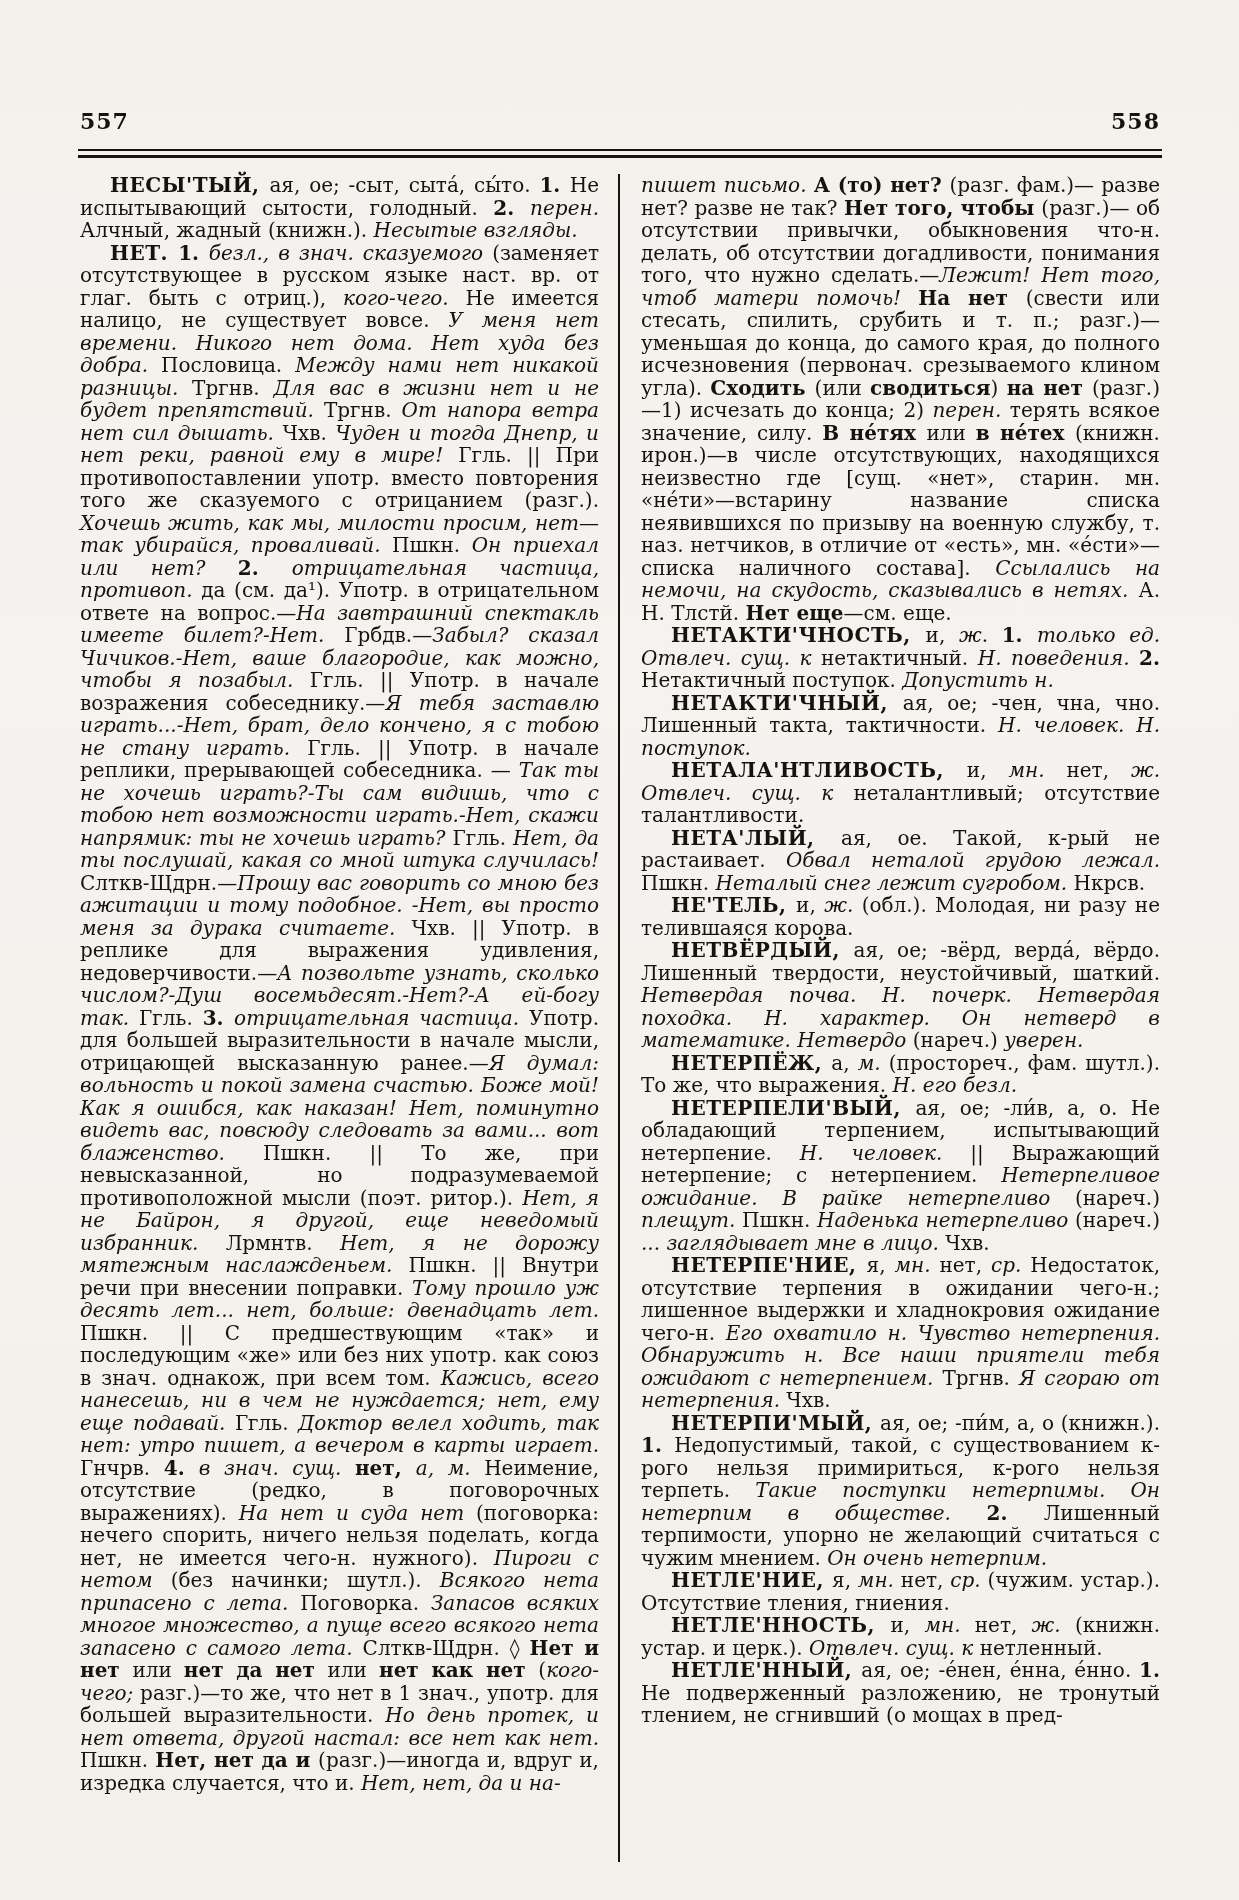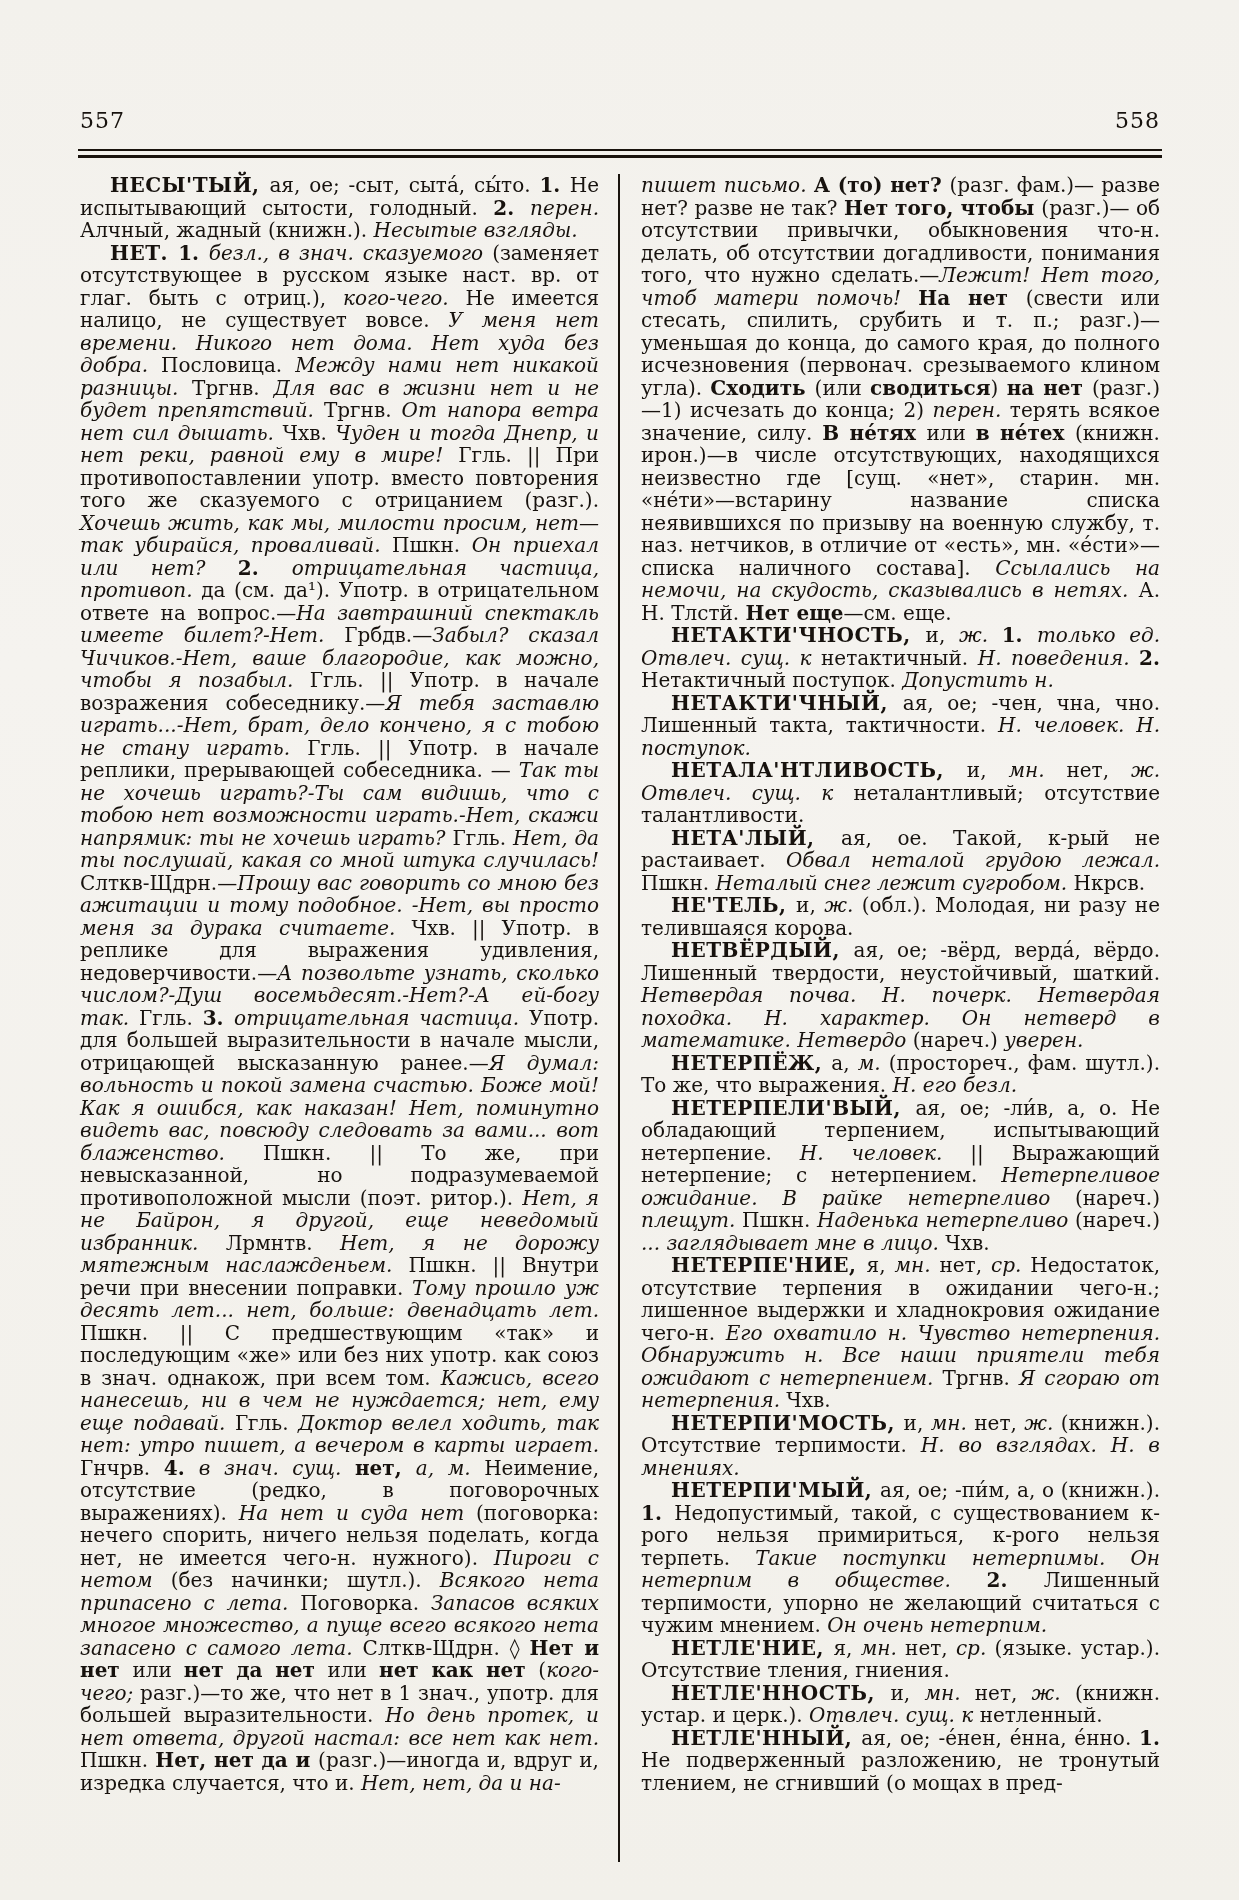--- a/index.html
+++ b/index.html
@@ -5,21 +5,21 @@
   html,body{margin:0;padding:0;}
   body{background:#e9e7e2;font-family:"DejaVu Serif","Liberation Serif",serif;}
   .page{
     position:relative;width:1239px;height:1900px;margin:0 auto;
     background:linear-gradient(180deg,#f3f1ec 0%,#f5f3ef 35%,#f2f0ea 100%);
     color:#17120e;overflow:hidden;
   }
   .header{
     position:absolute;top:108px;left:80px;width:1080px;
     display:flex;justify-content:space-between;align-items:center;
-    font-weight:normal;
+    font-weight:bold;
   }
   .pagenum{font-size:22px;letter-spacing:1px;}
   .running-head{font-size:21px;letter-spacing:3px;white-space:nowrap;}
   .double-rule{
     position:absolute;top:149px;left:78px;width:1084px;height:4px;
     border-top:2px solid #1a140e;border-bottom:3px solid #1a140e;
   }
   .columns{
     position:absolute;top:174px;left:80px;width:1080px;
     display:flex;gap:42px;
@@ -56,21 +56,20 @@
         <p class="para noindent"><span class="seg-i">пишет письмо. </span><span class="seg-b">А (то) нет? </span><span>(разг. фам.)— разве нет? разве не так? </span><span class="seg-b">Нет того, чтобы </span><span>(разг.)— об отсутствии привычки, обыкновения что-н. делать, об отсутствии догадливости, понимания того, что нужно сделать.—</span><span class="seg-i">Лежит! Нет того, чтоб матери помочь! </span><span class="seg-b">На нет </span><span>(свести или стесать, спилить, срубить и т. п.; разг.)— уменьшая до конца, до самого края, до полного исчезновения (первонач. срезываемого клином угла). </span><span class="seg-b">Сходить </span><span>(или </span><span class="seg-b">сводиться</span><span>) </span><span class="seg-b">на нет </span><span>(разг.)—1) исчезать до конца; 2) </span><span class="seg-i">перен. </span><span>терять всякое значение, силу. </span><span class="seg-b">В не́тях </span><span>или </span><span class="seg-b">в не́тех </span><span>(книжн. ирон.)—в числе отсутствующих, находящихся неизвестно где [сущ. «нет», старин. мн. «не́ти»—встарину название списка неявившихся по призыву на военную службу, т. наз. нетчиков, в отличие от «есть», мн. «е́сти»—списка наличного состава]. </span><span class="seg-i">Ссылались на немочи, на скудость, сказывались в нетях. </span><span>А. Н. Тлстй. </span><span class="seg-b">Нет еще</span><span>—см. еще.</span></p>
         <p class="para"><span class="seg-h">НЕТАКТИ'ЧНОСТЬ, </span><span>и, </span><span class="seg-i">ж. </span><span class="seg-b">1. </span><span class="seg-i">только ед. Отвлеч. сущ. к </span><span>нетактичный. </span><span class="seg-i">Н. поведения. </span><span class="seg-b">2. </span><span>Нетактичный поступок. </span><span class="seg-i">Допустить н.</span></p>
         <p class="para"><span class="seg-h">НЕТАКТИ'ЧНЫЙ, </span><span>ая, ое; -чен, чна, чно. Лишенный такта, тактичности. </span><span class="seg-i">Н. человек. Н. поступок.</span></p>
         <p class="para"><span class="seg-h">НЕТАЛА'НТЛИВОСТЬ, </span><span>и, </span><span class="seg-i">мн. </span><span>нет, </span><span class="seg-i">ж. Отвлеч. сущ. к </span><span>неталантливый; отсутствие талантливости.</span></p>
         <p class="para"><span class="seg-h">НЕТА'ЛЫЙ, </span><span>ая, ое. Такой, к-рый не растаивает. </span><span class="seg-i">Обвал неталой грудою лежал. </span><span>Пшкн. </span><span class="seg-i">Неталый снег лежит сугробом. </span><span>Нкрсв.</span></p>
         <p class="para"><span class="seg-h">НЕ'ТЕЛЬ, </span><span>и, </span><span class="seg-i">ж. </span><span>(обл.). Молодая, ни разу не телившаяся корова.</span></p>
         <p class="para"><span class="seg-h">НЕТВЁРДЫЙ, </span><span>ая, ое; -вёрд, верда́, вёрдо. Лишенный твердости, неустойчивый, шаткий. </span><span class="seg-i">Нетвердая почва. Н. почерк. Нетвердая походка. Н. характер. Он нетверд в математике. Нетвердо </span><span>(нареч.) </span><span class="seg-i">уверен.</span></p>
         <p class="para"><span class="seg-h">НЕТЕРПЁЖ, </span><span>а, </span><span class="seg-i">м. </span><span>(простореч., фам. шутл.). То же, что выражения. </span><span class="seg-i">Н. его безл.</span></p>
         <p class="para"><span class="seg-h">НЕТЕРПЕЛИ'ВЫЙ, </span><span>ая, ое; -ли́в, а, о. Не обладающий терпением, испытывающий нетерпение. </span><span class="seg-i">Н. человек. </span><span>|| Выражающий нетерпение; с нетерпением. </span><span class="seg-i">Нетерпеливое ожидание. В райке нетерпеливо </span><span>(нареч.) </span><span class="seg-i">плещут. </span><span>Пшкн. </span><span class="seg-i">Наденька нетерпеливо </span><span>(нареч.) </span><span class="seg-i">... заглядывает мне в лицо. </span><span>Чхв.</span></p>
         <p class="para"><span class="seg-h">НЕТЕРПЕ'НИЕ, </span><span>я, </span><span class="seg-i">мн. </span><span>нет, </span><span class="seg-i">ср. </span><span>Недостаток, отсутствие терпения в ожидании чего-н.; лишенное выдержки и хладнокровия ожидание чего-н. </span><span class="seg-i">Его охватило н. Чувство нетерпения. Обнаружить н. Все наши приятели тебя ожидают с нетерпением. </span><span>Тргнв. </span><span class="seg-i">Я сгораю от нетерпения. </span><span>Чхв.</span></p>
-        <p class="para"><span class="seg-h">НЕТЕРПИ'МОСТЬ, </span><span>и, </span><span class="seg-i">мн. </span><span>нет, </span><span class="seg-i">ж. </span><span>(книжн.). Отсутствие терпимости. </span><span class="seg-i">Н. во взглядах. Н. в мнениях.</span></p>
         <p class="para"><span class="seg-h">НЕТЕРПИ'МЫЙ, </span><span>ая, ое; -пи́м, а, о (книжн.). </span><span class="seg-b">1. </span><span>Недопустимый, такой, с существованием к-рого нельзя примириться, к-рого нельзя терпеть. </span><span class="seg-i">Такие поступки нетерпимы. Он нетерпим в обществе. </span><span class="seg-b">2. </span><span>Лишенный терпимости, упорно не желающий считаться с чужим мнением. </span><span class="seg-i">Он очень нетерпим.</span></p>
-        <p class="para"><span class="seg-h">НЕТЛЕ'НИЕ, </span><span>я, </span><span class="seg-i">мн. </span><span>нет, </span><span class="seg-i">ср. </span><span>(языке. устар.). Отсутствие тления, гниения.</span></p>
+        <p class="para"><span class="seg-h">НЕТЛЕ'НИЕ, </span><span>я, </span><span class="seg-i">мн. </span><span>нет, </span><span class="seg-i">ср. </span><span>(чужим. устар.). Отсутствие тления, гниения.</span></p>
         <p class="para"><span class="seg-h">НЕТЛЕ'ННОСТЬ, </span><span>и, </span><span class="seg-i">мн. </span><span>нет, </span><span class="seg-i">ж. </span><span>(книжн. устар. и церк.). </span><span class="seg-i">Отвлеч. сущ. к </span><span>нетленный.</span></p>
         <p class="para"><span class="seg-h">НЕТЛЕ'ННЫЙ, </span><span>ая, ое; -е́нен, е́нна, е́нно. </span><span class="seg-b">1. </span><span>Не подверженный разложению, не тронутый тлением, не сгнивший (о мощах в пред-</span></p>
       </div>
   </div>
   <div class="col-divider"></div>
 </div>
 
 </body></html>

